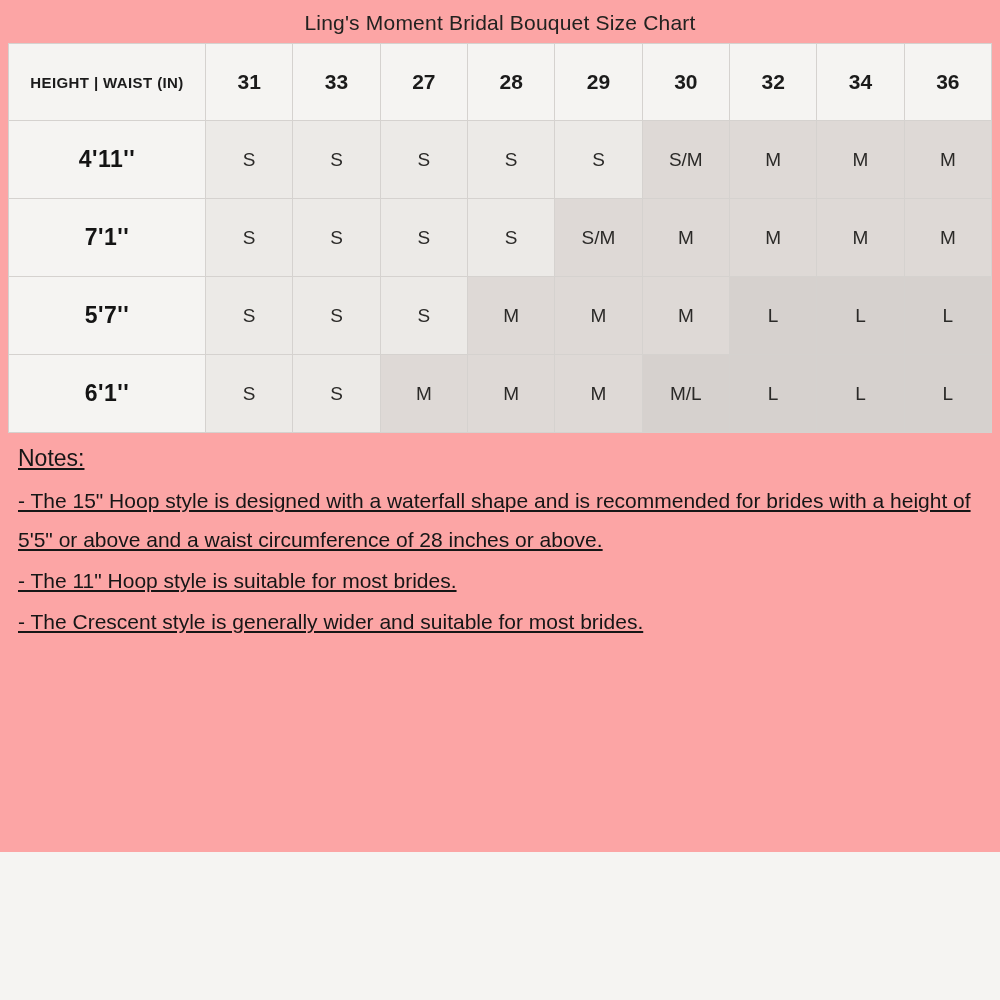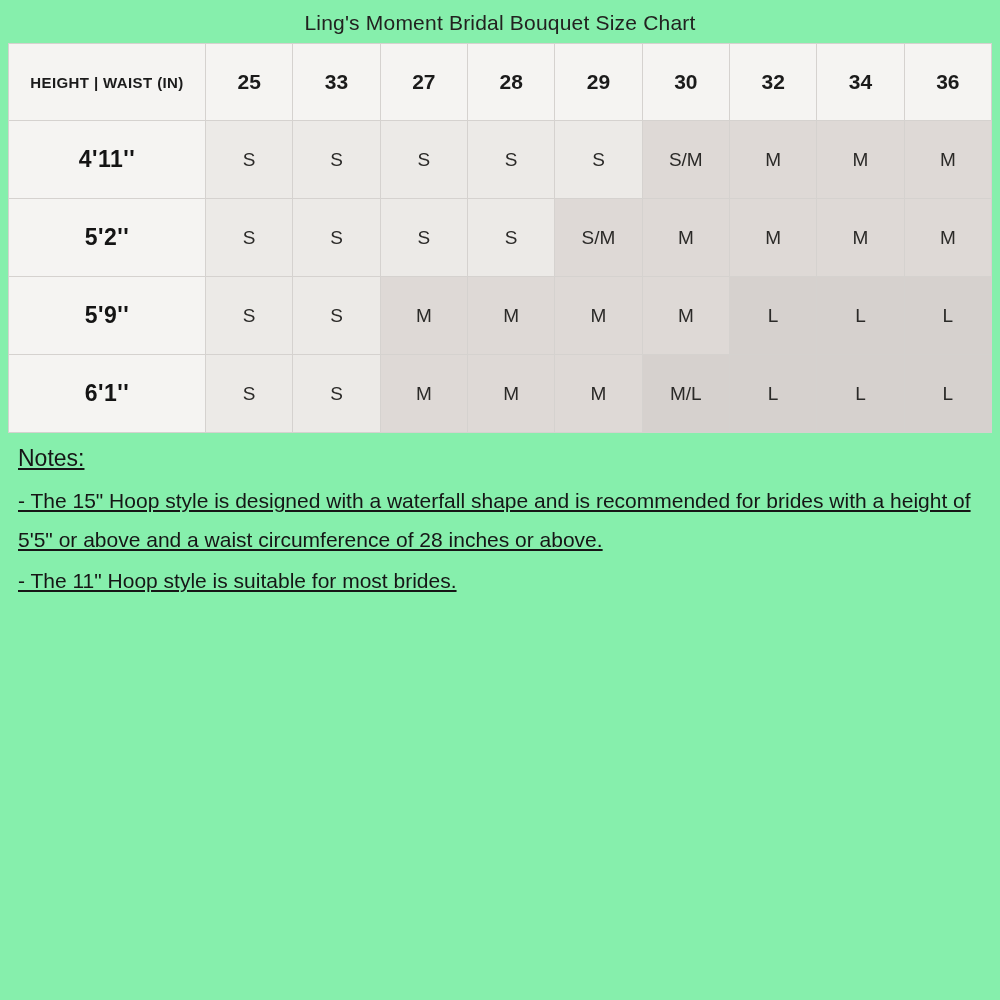--- a/index.html
+++ b/index.html
@@ -5,22 +5,22 @@
   html, body {
     margin: 0;
     padding: 0;
     background: #f5f4f2;
     font-family: "Liberation Sans", sans-serif;
     color: #1e1e1e;
   }
   .page {
     position: relative;
     width: 1000px;
-    height: 1000px;
-    background: #86efac;
+    height: 852px;
+    background: #fca5a5;
     overflow: hidden;
   }
   .title {
     text-align: center;
     padding-top: 11px;
     font-size: 21px;
     font-weight: 400;
     color: #222220;
     letter-spacing: 0.2px;
   }
@@ -101,21 +101,21 @@
         <col>
         <col>
         <col>
         <col>
         <col>
         <col>
       </colgroup>
     <thead>
       <tr class="header-row">
         <th class="corner">HEIGHT | WAIST (IN)</th>
-      <th class="waist-col">25</th>
+      <th class="waist-col">31</th>
           <th class="waist-col">33</th>
           <th class="waist-col">27</th>
           <th class="waist-col">28</th>
           <th class="waist-col">29</th>
           <th class="waist-col">30</th>
           <th class="waist-col">32</th>
           <th class="waist-col">34</th>
           <th class="waist-col">36</th>
         </tr>
     </thead>
@@ -126,36 +126,36 @@
           <td class="size-cell" style="background: rgb(236, 234, 231);">S</td>
           <td class="size-cell" style="background: rgb(236, 234, 231);">S</td>
           <td class="size-cell" style="background: rgb(236, 234, 231);">S</td>
           <td class="size-cell" style="background: rgb(236, 234, 231);">S</td>
           <td class="size-cell" style="background: rgb(222, 217, 214);">S/M</td>
           <td class="size-cell" style="background: rgb(222, 217, 214);">M</td>
           <td class="size-cell" style="background: rgb(222, 217, 214);">M</td>
           <td class="size-cell" style="background: rgb(222, 217, 214);">M</td>
         </tr>
         <tr class="data-row">
-          <th class="height-label">5'2''</th>
+          <th class="height-label">7'1''</th>
           <td class="size-cell" style="background: rgb(236, 234, 231);">S</td>
           <td class="size-cell" style="background: rgb(236, 234, 231);">S</td>
           <td class="size-cell" style="background: rgb(236, 234, 231);">S</td>
           <td class="size-cell" style="background: rgb(236, 234, 231);">S</td>
           <td class="size-cell" style="background: rgb(222, 217, 214);">S/M</td>
           <td class="size-cell" style="background: rgb(222, 217, 214);">M</td>
           <td class="size-cell" style="background: rgb(222, 217, 214);">M</td>
           <td class="size-cell" style="background: rgb(222, 217, 214);">M</td>
           <td class="size-cell" style="background: rgb(222, 217, 214);">M</td>
         </tr>
         <tr class="data-row">
-          <th class="height-label">5'9''</th>
+          <th class="height-label">5'7''</th>
           <td class="size-cell" style="background: rgb(236, 234, 231);">S</td>
           <td class="size-cell" style="background: rgb(236, 234, 231);">S</td>
-          <td class="size-cell" style="background: rgb(222, 217, 214);">M</td>
+          <td class="size-cell" style="background: rgb(236, 234, 231);">S</td>
           <td class="size-cell" style="background: rgb(222, 217, 214);">M</td>
           <td class="size-cell" style="background: rgb(222, 217, 214);">M</td>
           <td class="size-cell" style="background: rgb(222, 217, 214);">M</td>
           <td class="size-cell" style="background: rgb(214, 209, 206);">L</td>
           <td class="size-cell" style="background: rgb(214, 209, 206);">L</td>
           <td class="size-cell" style="background: rgb(214, 209, 206);">L</td>
         </tr>
         <tr class="data-row">
           <th class="height-label">6'1''</th>
           <td class="size-cell" style="background: rgb(236, 234, 231);">S</td>
@@ -168,15 +168,16 @@
           <td class="size-cell" style="background: rgb(214, 209, 206);">L</td>
           <td class="size-cell" style="background: rgb(214, 209, 206);">L</td>
         </tr>
       </tbody>
   </table>
 
   <div class="notes">
     <div class="notes-heading">Notes:</div>
     <div class="note-item">- The 15" Hoop style is designed with a waterfall shape and is recommended for brides with a height of 5'5" or above and a waist circumference of 28 inches or above.</div>
     <div class="note-item">- The 11" Hoop style is suitable for most brides.</div>
+    <div class="note-item">- The Crescent style is generally wider and suitable for most brides.</div>
   </div>
 
 </div>
 
 </body></html>

